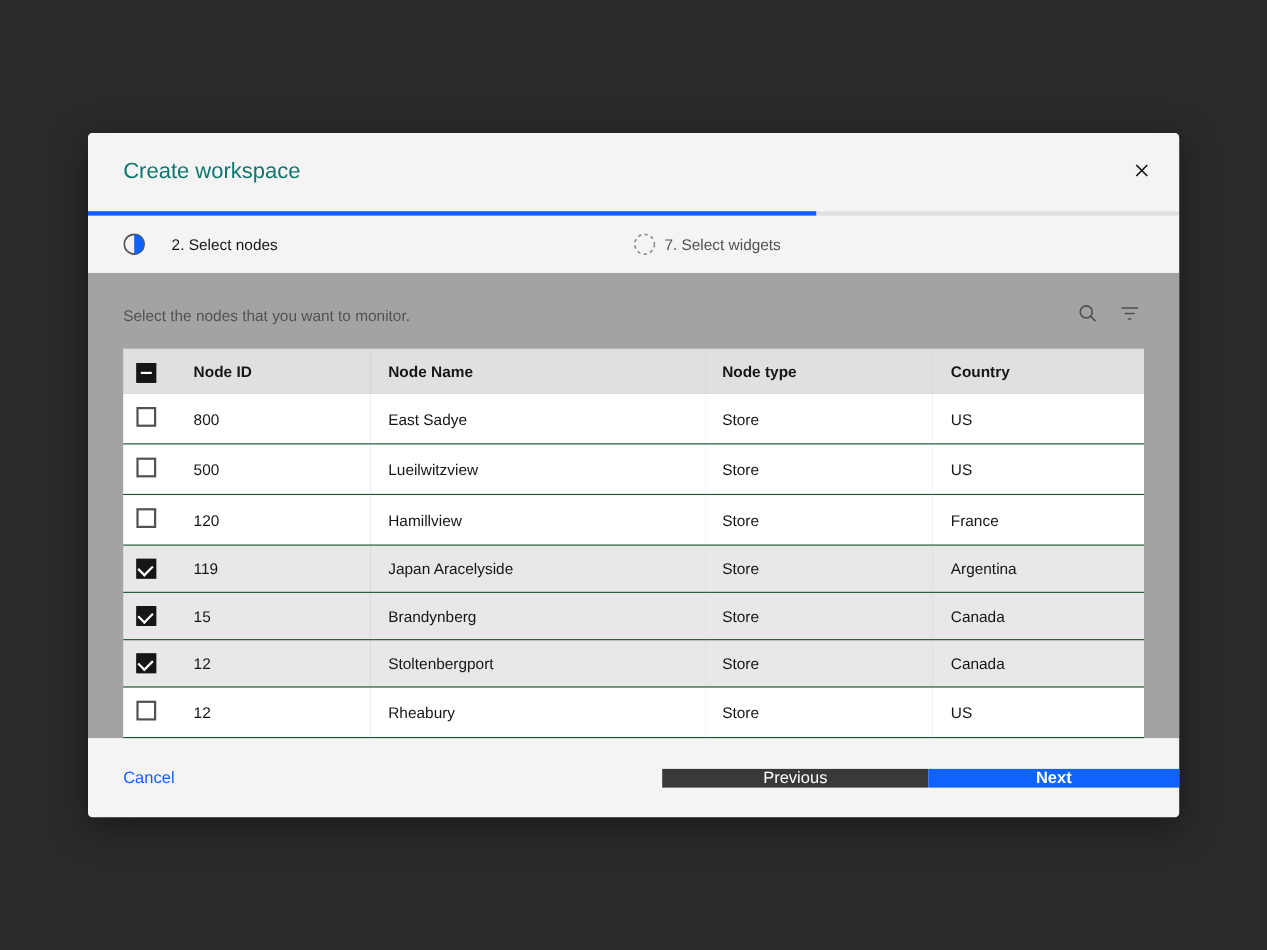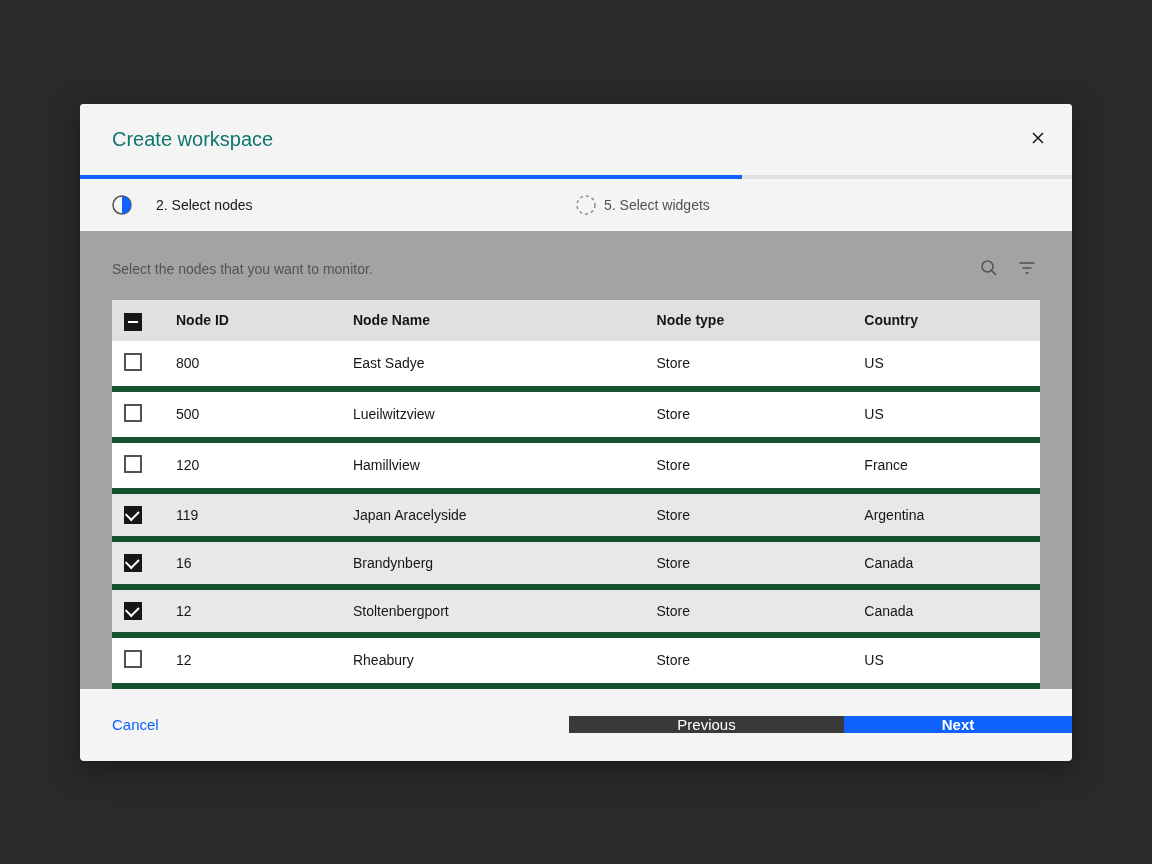--- a/index.html
+++ b/index.html
@@ -113,21 +113,21 @@
       font-size: 14px;
       font-weight: 600;
       color: #161616;
     }
     .table thead th:first-child {
       width: 48px;
       padding: 10px 12px;
     }
     .table tbody tr {
       background: #ffffff;
-      border-bottom: 6px solid #14532d;
+      border-bottom: 1px solid #14532d;
     }
     .table tbody tr.selected {
       background: #e8e8e8;
     }
     .table tbody td {
       padding: 12px 16px;
       font-size: 14px;
       color: #161616;
     }
     .table tbody td:first-child {
@@ -183,21 +183,21 @@
     }
     .cancel-btn {
       background: none;
       border: none;
       color: #0f62fe;
       font-size: 15px;
       cursor: pointer;
       padding: 0;
     }
     .footer-prev {
-      width: 275px;
+      width: 242px;
       background: #393939;
       display: flex;
       align-items: center;
       justify-content: center;
     }
     .prev-btn {
       background: none;
       border: none;
       color: #ffffff;
       font-size: 15px;
@@ -259,21 +259,21 @@
           <circle cx="10" cy="10" r="9" stroke="#525252" stroke-width="1.5"></circle>
           <path d="M10 1 A9 9 0 0 1 10 19 Z" fill="#0f62fe"></path>
         </svg>
         <span>2. Select nodes</span>
       </div>
 
       <div class="step">
         <svg class="step-pending-icon" viewBox="0 0 20 20" fill="none">
           <circle cx="10" cy="10" r="9" stroke="#8d8d8d" stroke-width="1.5" stroke-dasharray="3 3"></circle>
         </svg>
-        <span>5. Select widgets</span>
+        <span>7. Select widgets</span>
       </div>
     </div>
   </div>
 
   <div class="modal-body">
     <div class="section-header">
       <span class="section-desc">Select the nodes that you want to monitor.</span>
       <div class="icon-actions">
         <button class="icon-btn">
           <svg width="18" height="18" viewBox="0 0 18 18" fill="none">
@@ -325,21 +325,21 @@
           </tr>
           <tr class="selected">
             <td><div class="checkbox checked"></div></td>
             <td>119</td>
             <td>Japan Aracelyside</td>
             <td>Store</td>
             <td>Argentina</td>
           </tr>
           <tr class="selected">
             <td><div class="checkbox checked"></div></td>
-            <td>16</td>
+            <td>15</td>
             <td>Brandynberg</td>
             <td>Store</td>
             <td>Canada</td>
           </tr>
           <tr class="selected">
             <td><div class="checkbox checked"></div></td>
             <td>12</td>
             <td>Stoltenbergport</td>
             <td>Store</td>
             <td>Canada</td>

